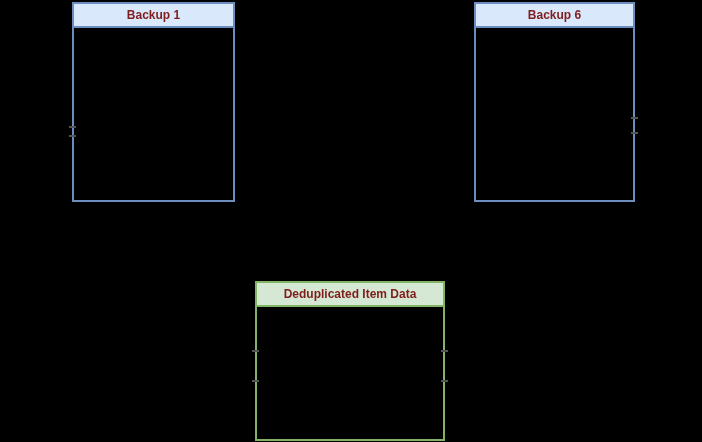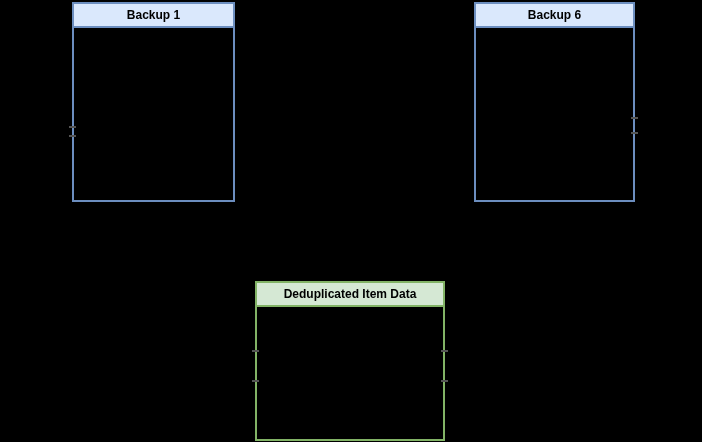--- a/index.html
+++ b/index.html
@@ -29,21 +29,21 @@
   .list-box.blue { border-color: #6c8ebf; }
   .list-box.green { border-color: #82b366; }
   .list-header {
     height: 22px;
     flex: 0 0 auto;
     display: flex;
     align-items: center;
     justify-content: center;
     font-weight: bold;
     font-size: 12px;
-    color: #000000;
+    color: #7f1d1d;
     border-bottom: 2px solid;
     box-sizing: content-box;
   }
   .list-header.blue { background: #dae8fc; border-bottom-color: #6c8ebf; }
   .list-header.green { background: #d5e8d4; border-bottom-color: #82b366; }
   .list-body {
     flex: 1 1 auto;
     background: transparent;
   }
   .tick {

